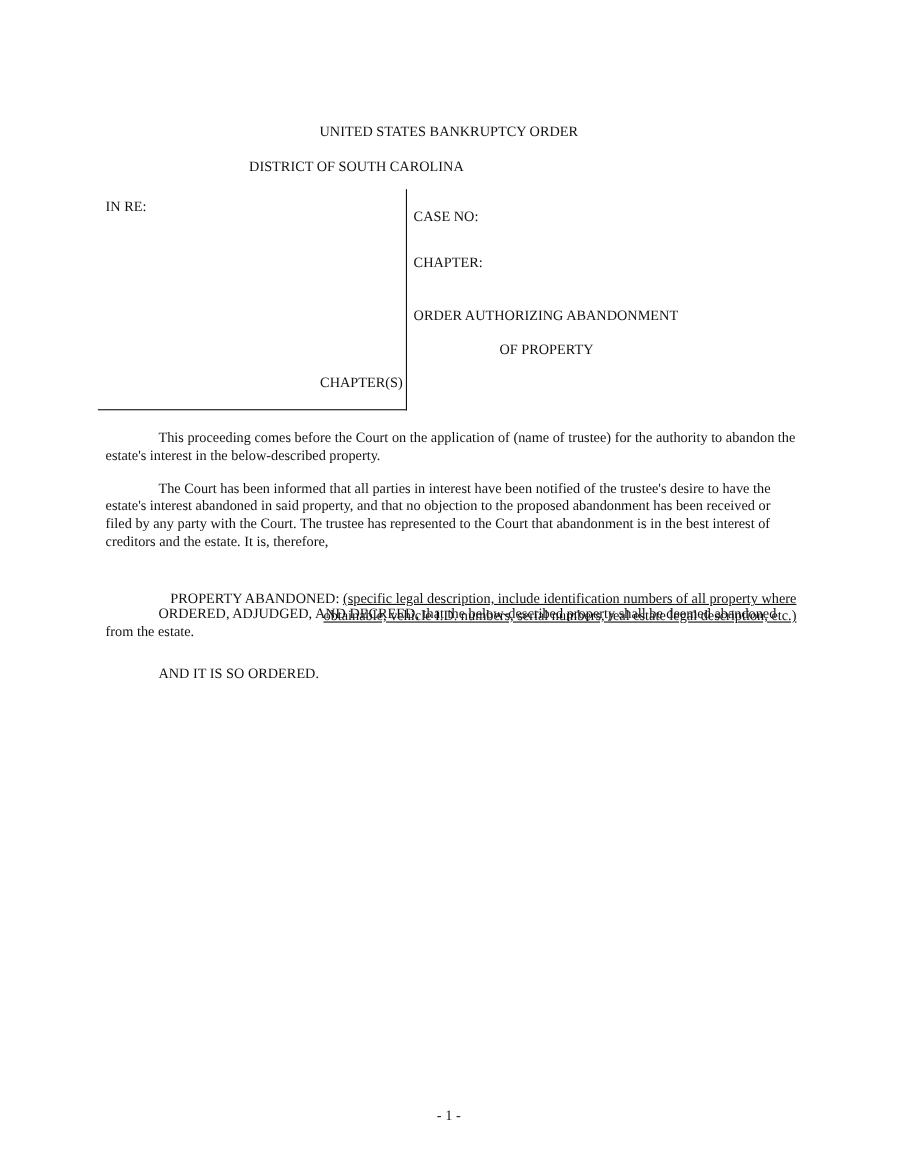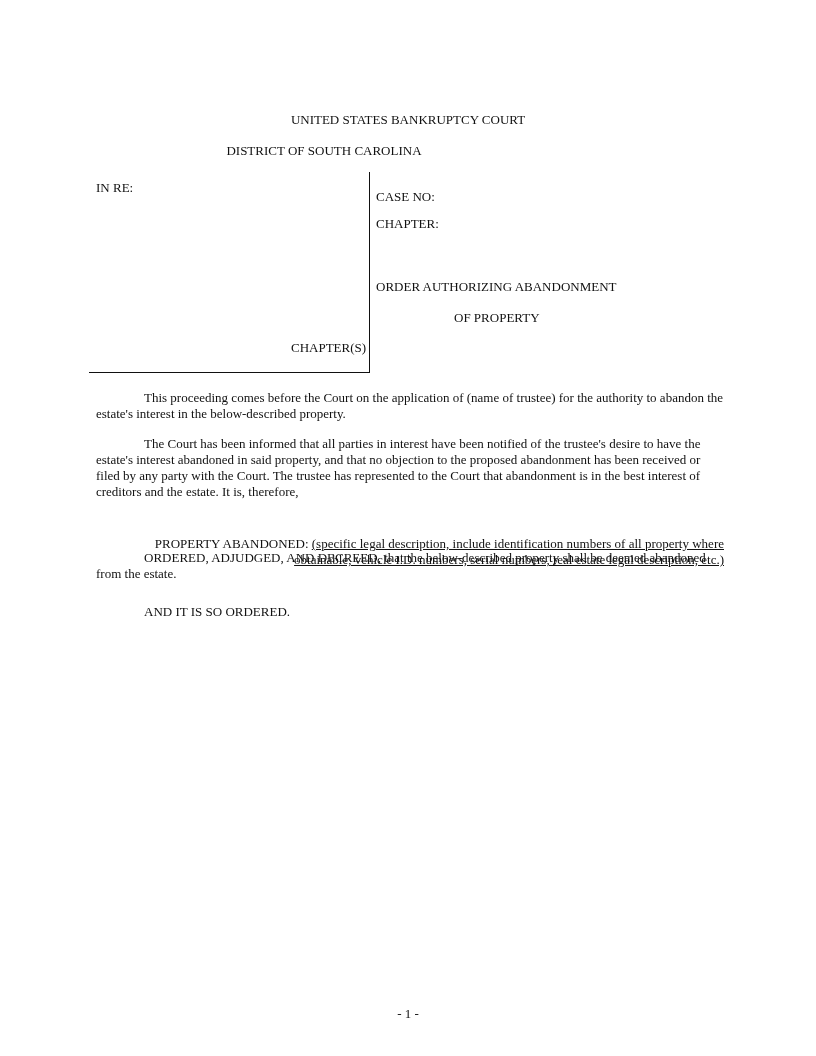--- a/index.html
+++ b/index.html
@@ -10,31 +10,31 @@
     .vline { position:absolute; left:369px; top:172px; width:1px; height:201px; background:#111; }
     .hline { position:absolute; left:89px; top:372px; width:281px; height:1px; background:#111; }
     .para { position:absolute; left:96px; width:628px; line-height:16px; white-space:normal; }
     .indent { display:inline-block; width:48px; }
     .u { text-decoration:underline; }
   </style>
 </head>
 <body>
 
 <div>
-  <div class="abs center" style="left:0; width:816px; top:112px;">UNITED STATES BANKRUPTCY COURT</div>
+  <div class="abs center" style="left:0; width:816px; top:112px;">UNITED STATES BANKRUPTCY ORDER</div>
   <div class="abs center" style="left:0; width:648px; top:143px;">DISTRICT OF SOUTH CAROLINA</div>
 
   <div class="abs" style="left:96px; top:180px;">IN RE:</div>
   <div class="abs" style="left:291px; top:340px;">CHAPTER(S)</div>
 
   <div class="vline"></div>
   <div class="hline"></div>
 
   <div class="abs" style="left:376px; top:189px;">CASE NO:</div>
-  <div class="abs" style="left:376px; top:216px;">CHAPTER:</div>
+  <div class="abs" style="left:376px; top:231px;">CHAPTER:</div>
   <div class="abs" style="left:376px; top:279px;">ORDER AUTHORIZING ABANDONMENT</div>
   <div class="abs" style="left:454px; top:310px;">OF PROPERTY</div>
 
   <div class="para" style="top:390px;"><span class="indent"></span><span>This proceeding comes before the Court on the application of (name of trustee) for the authority to abandon the estate's interest in the below-described property.</span></div>
 
   <div class="para" style="top:436px;"><span class="indent"></span><span>The Court has been informed that all parties in interest have been notified of the trustee's desire to have the estate's interest abandoned in said property, and that no objection to the proposed abandonment has been received or filed by any party with the Court.  The trustee has represented to the Court that abandonment is in the best interest of creditors and the estate. It is, therefore,</span></div>
 
   <div class="para" style="top:513px;margin-top:37px;"><span class="indent"></span><span>ORDERED, ADJUDGED, AND DECREED, that the below-described property shall be deemed abandoned from the estate.</span></div>
 
   <div class="para" style="top:536px;text-align:right;"><span class="indent"></span><span>PROPERTY ABANDONED: </span><span class="u">(specific legal description, include identification numbers of all property where obtainable, vehicle I.D. numbers, serial numbers, real estate legal description, etc.)</span></div>

